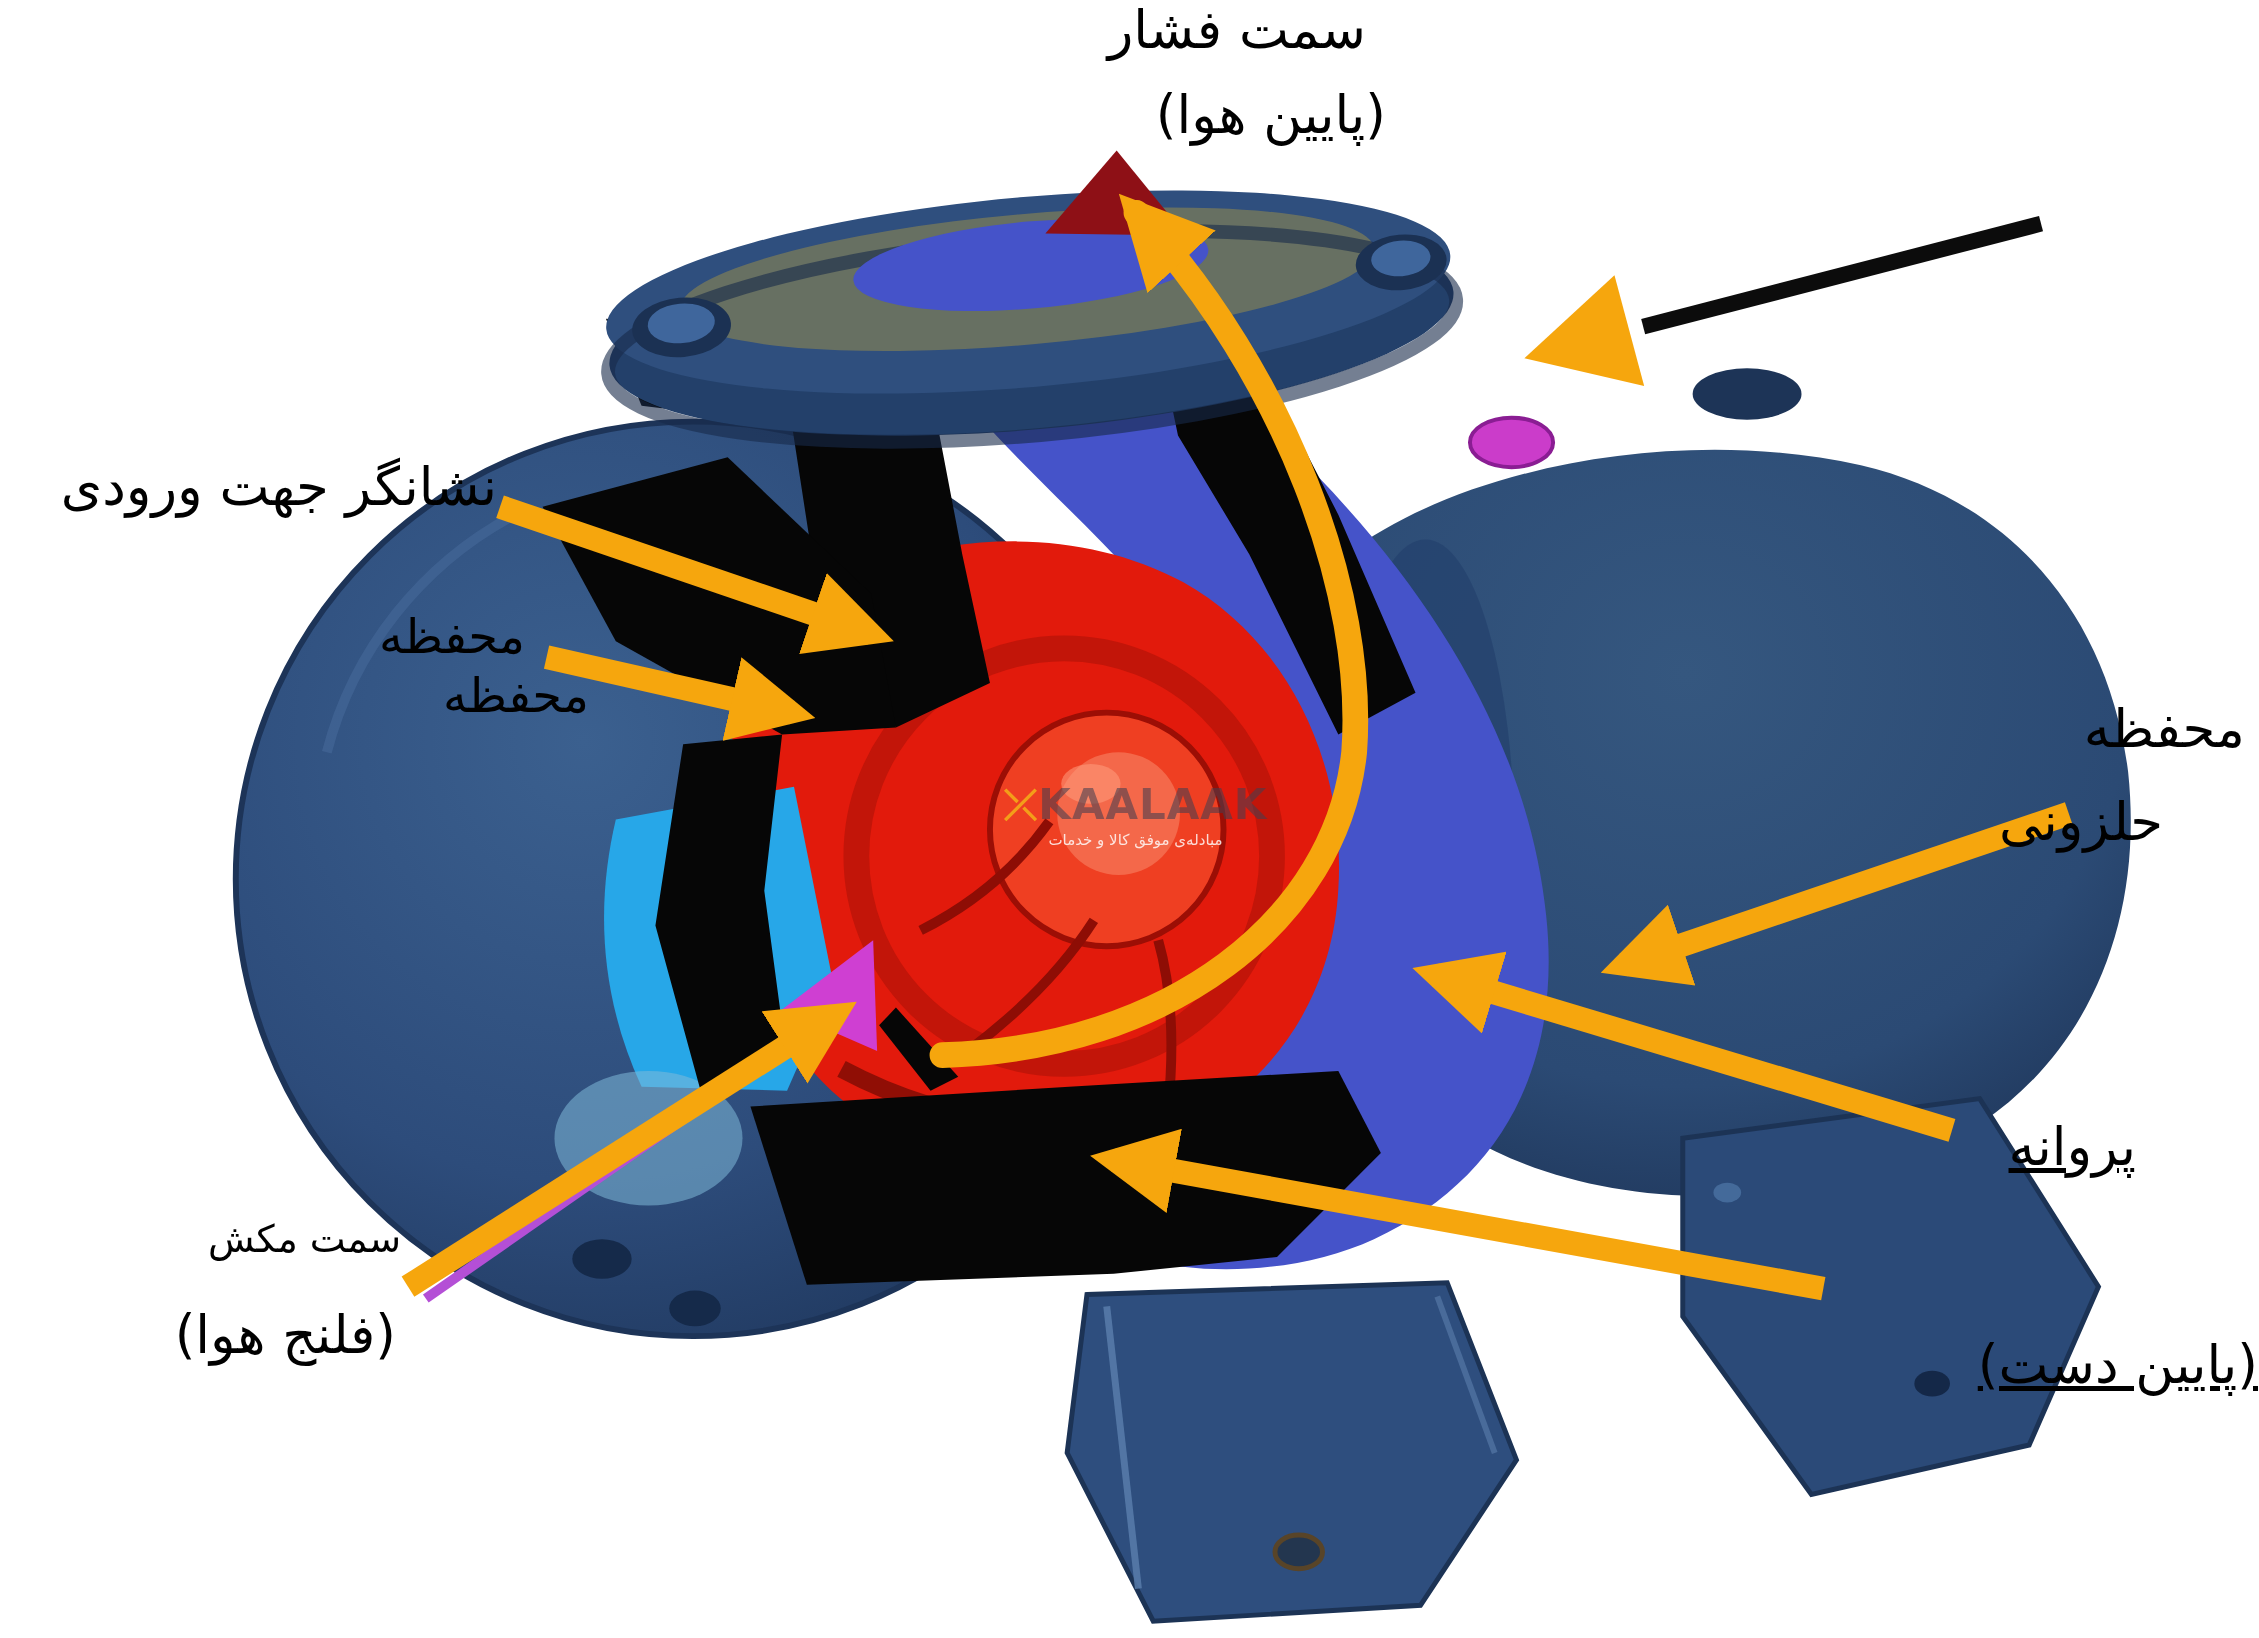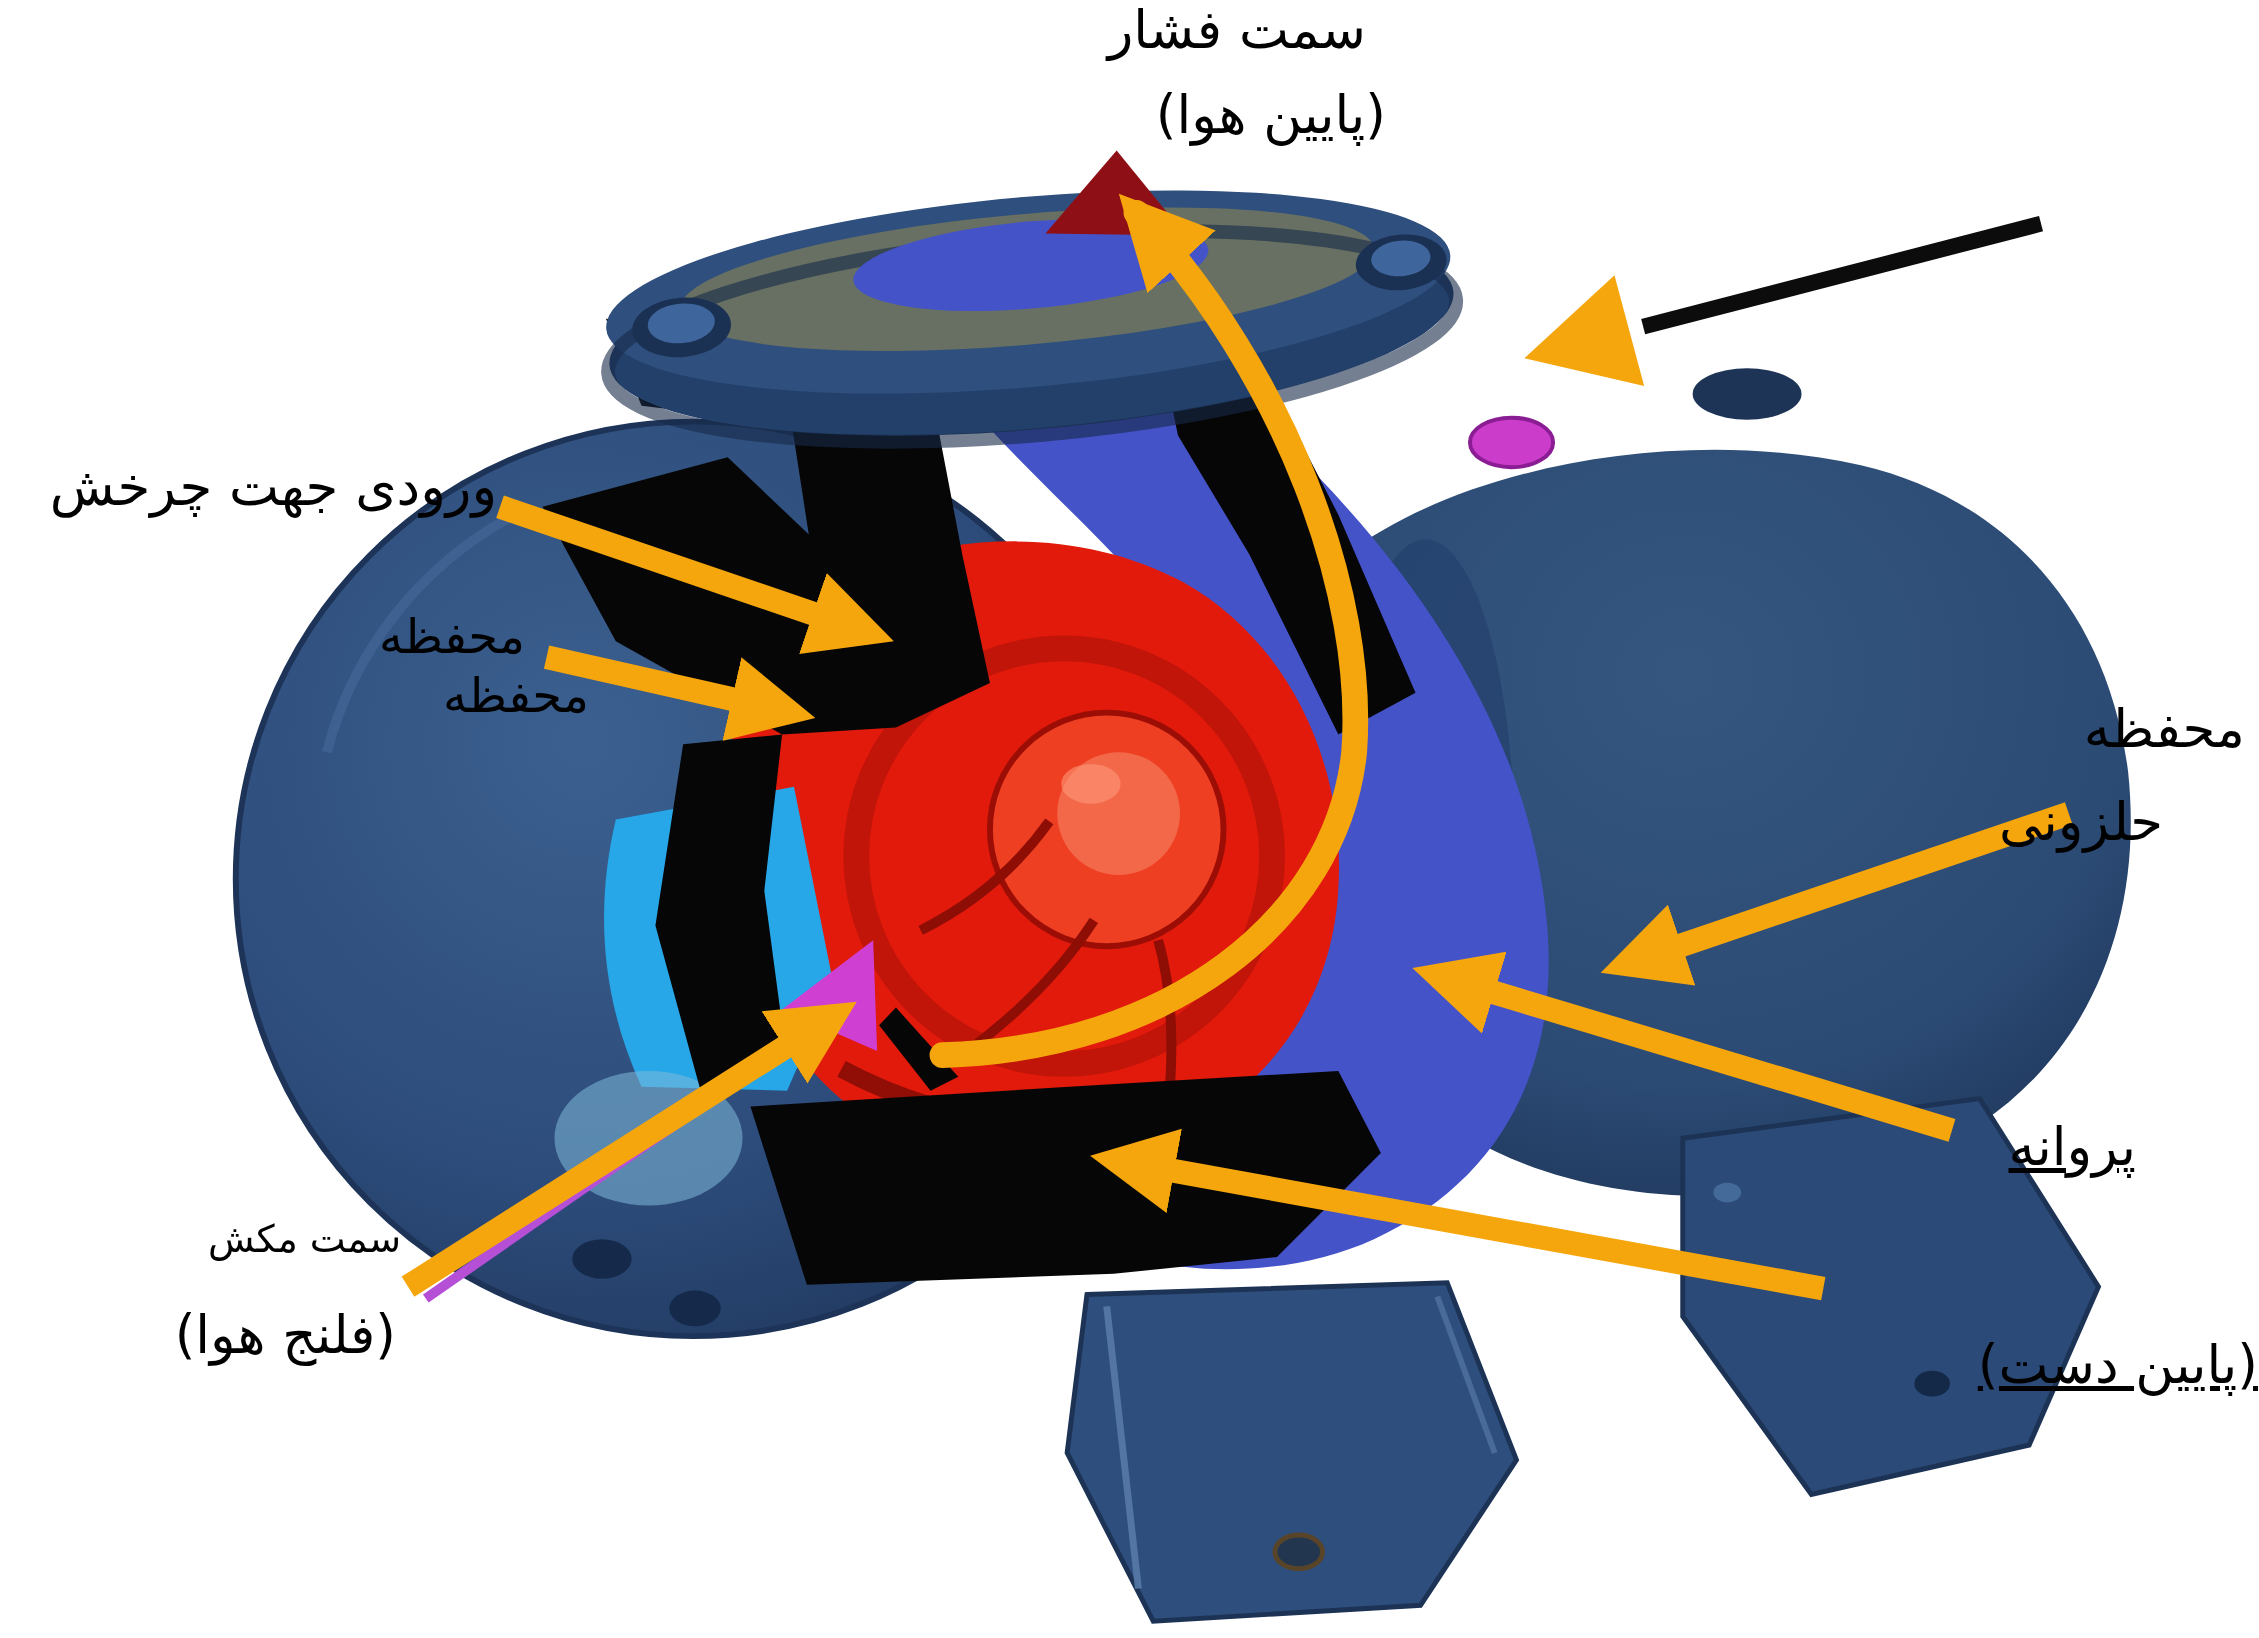--- a/index.html
+++ b/index.html
@@ -140,30 +140,34 @@
       <line x1="2090" y1="822" x2="1640" y2="975" marker-end="url(#ah)"></line>
       <line x1="1972" y1="1142" x2="1450" y2="985" marker-end="url(#ah)"></line>
       <line x1="1842" y1="1302" x2="1125" y2="1172" marker-end="url(#ah)"></line>
       <line x1="412" y1="1300" x2="845" y2="1025" marker-end="url(#ah)"></line>
     </g>
   </svg>
 
   <div class="label" style="left:812px;top:0px;width:554px;font-size:53px;">سمت فشار</div>
   <div class="label" style="left:891px;top:85px;width:495px;font-size:53px;">(پایین هوا)</div>
 
-  <div class="label right-al" style="left:10px;top:457px;width:487px;font-size:53px;">ورودی جهت چرخش</div>
+  <div class="label right-al" style="left:10px;top:457px;width:487px;font-size:53px;">نشانگر جهت ورودی</div>
 
   <div class="label" style="left:347px;top:610px;width:178px;font-size:48px;">محفظه</div>
   <div class="label" style="left:396px;top:669px;width:193px;font-size:48px;">محفظه</div>
 
   <div class="label" style="left:2047px;top:699px;width:198px;font-size:53px;">محفظه</div>
   <div class="label" style="left:1953px;top:792px;width:210px;font-size:53px;">حلزونی</div>
 
   <div class="label" style="left:1938px;top:1117px;width:198px;font-size:53px;text-decoration:underline;">پروانه</div>
 
   <div class="label" style="left:1822px;top:1335px;width:436px;font-size:53px;text-decoration:underline;">(پایین دست)</div>
 
   <div class="label" style="left:89px;top:1218px;width:312px;font-size:38px;">سمت مکش</div>
   <div class="label" style="left:30px;top:1305px;width:366px;font-size:53px;">(فلنج هوا)</div>
 
+  <div class="watermark">
+    <div class="wm-brand"><span class="wm-k">⤫</span><span>KAALAAK</span></div>
+    <div class="wm-tagline">مبادله‌ی موفق کالا و خدمات</div>
+  </div>
 
 </div>
 
 
 </body></html>

